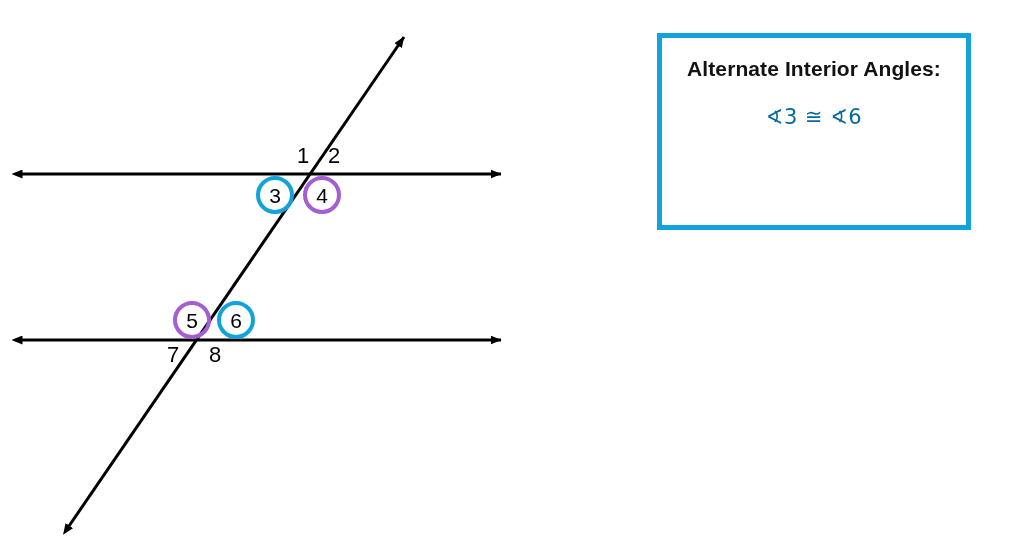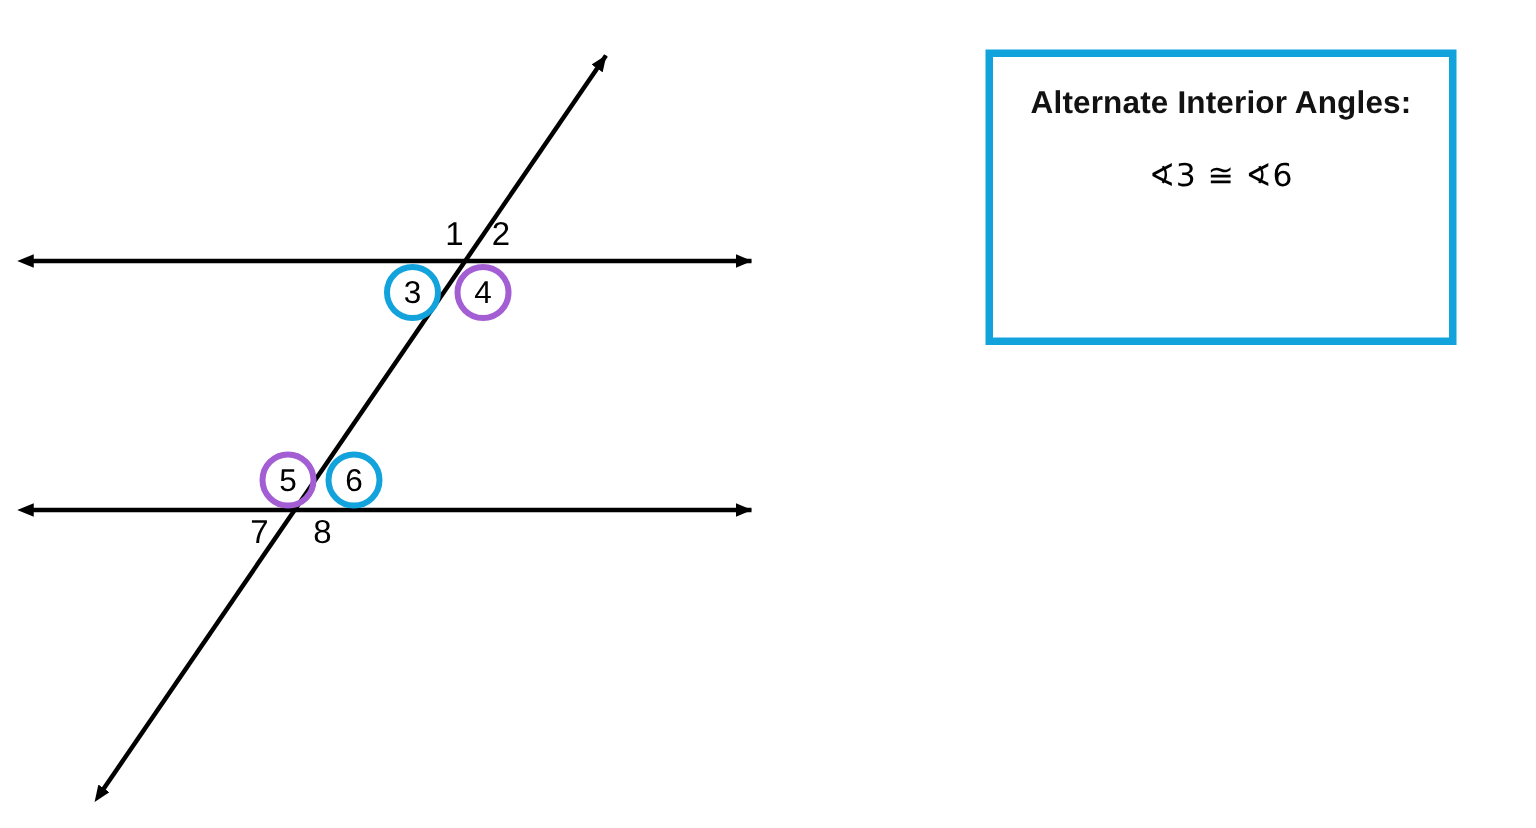--- a/index.html
+++ b/index.html
@@ -52,21 +52,21 @@
     font-size: 21px;
     font-weight: bold;
     letter-spacing: 0.1px;
     color: #121212;
     text-align: center;
     line-height: 1.2;
   }
   .info-eq {
     font-size: 21px;
     font-weight: normal;
-    color: #000000;
+    color: #0369a1;
     text-align: center;
     letter-spacing: 0.5px;
     font-family: "DejaVu Sans", sans-serif;
   }
   .info-eq-1 { margin-top: 24px; }
   .info-eq-2 { margin-top: 28px; }
 
   
   .angle-label {
     position: absolute;

